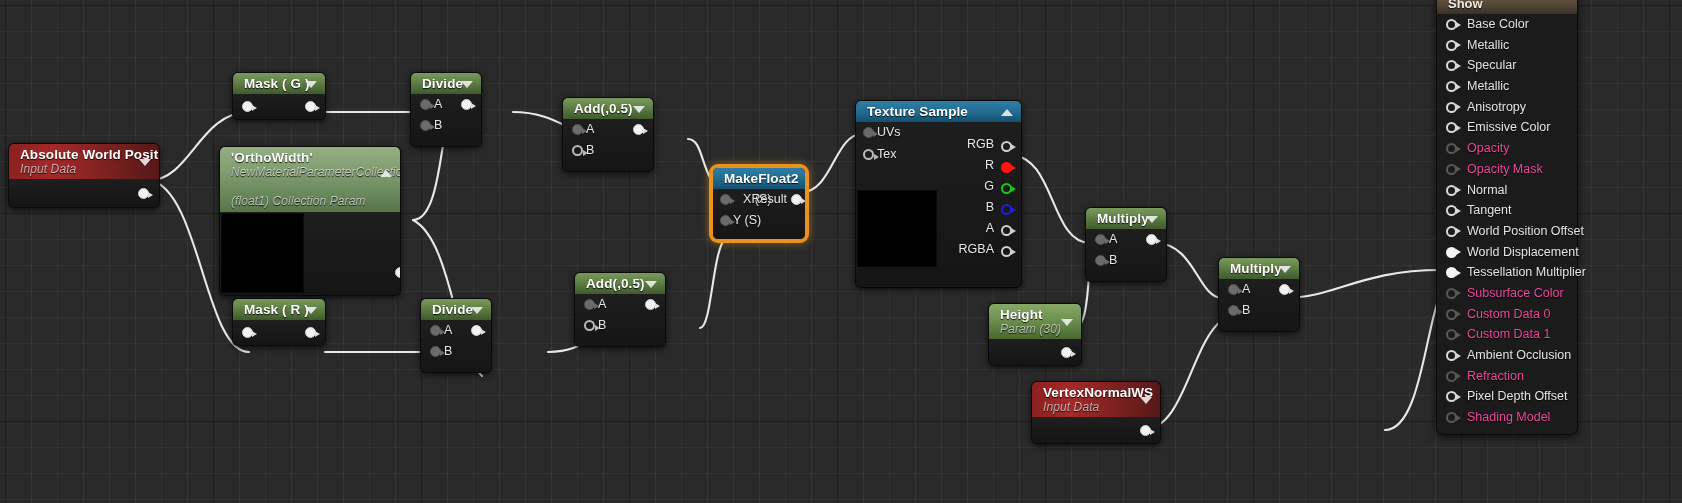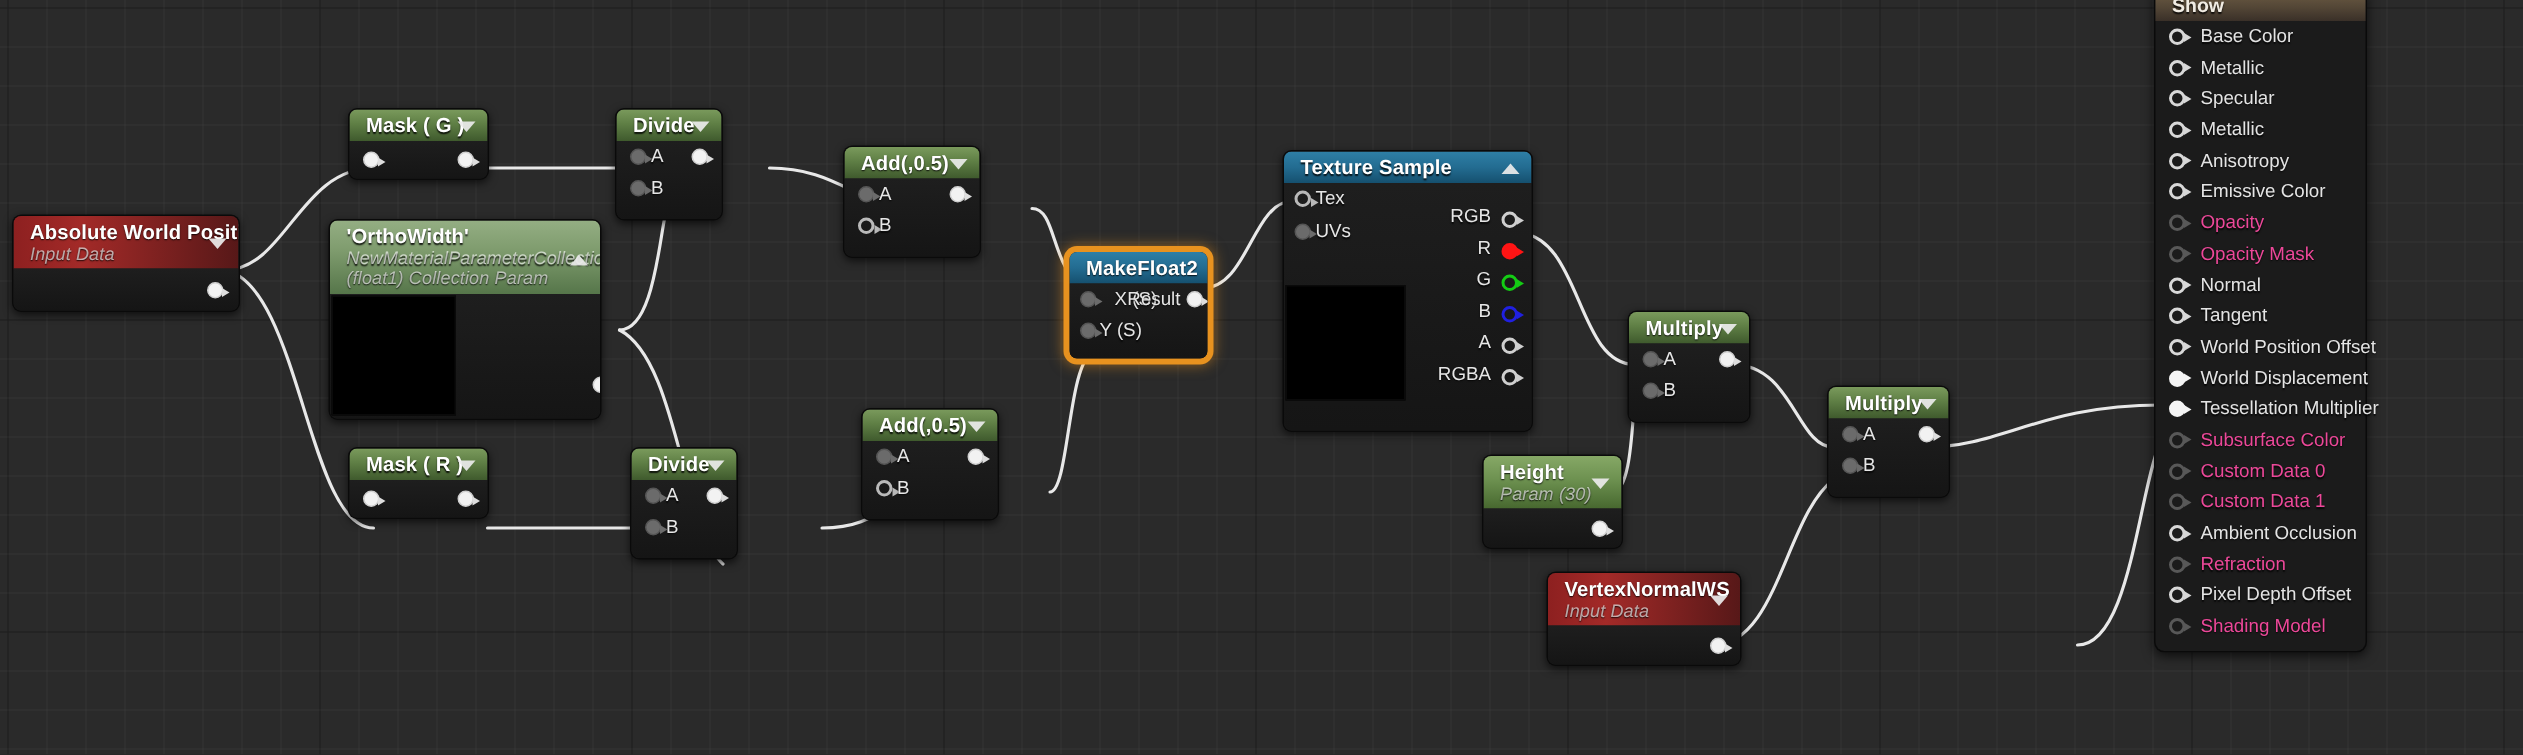--- a/index.html
+++ b/index.html
@@ -280,21 +280,21 @@
       <span class="pin filled" style="right:10px; top:9px;">
           <i class="nub"></i>
         </span>
     </div>
   </div>
 
   <div class="node" style="left:219px; top:146px; width:180px;">
     <div class="node-head h-collect" style="padding-bottom:4px;">
       <span>'OrthoWidth'</span>
       <span class="sub">NewMaterialParameterCollection</span>
-      <span class="sub" style="margin-top:0;font-style:italic;">(float1) Collection Param</span>
+      <span class="sub" style="margin-top:16px;font-style:italic;">(float1) Collection Param</span>
       <span class="caret up" style="top:26px;"></span>
     </div>
     <div class="node-body" style="height:83px;">
       <span class="thumb" style="left:1px; top:1px; width:81px; height:78px;"></span>
       <span class="pin filled" style="right:-6px; top:55px;"></span>
     </div>
   </div>
 
   <div class="node" style="left:232px; top:72px; width:92px;">
     <div class="node-head h-green">
@@ -447,30 +447,30 @@
   </div>
 
   <div class="node" style="left:855px; top:100px; width:165px;">
     <div class="node-head h-blue">
       <span>Texture Sample</span>
       <span class="caret up"></span>
     </div>
     <div class="node-body" style="height:165px;">
 
       <div class="pinrow" style="height:22px;">
+        <span class="pin dim" style="left:7px; top:5px;">
+            <i class="nub"></i>
+          </span>
+        <span class="plabel l" style="left:21px;">UVs</span>
+      </div>
+      <div class="pinrow" style="height:22px;">
         <span class="pin hollow" style="left:7px; top:5px;">
             <i class="nub"></i>
           </span>
         <span class="plabel l" style="left:21px;">Tex</span>
-      </div>
-      <div class="pinrow" style="height:22px;">
-        <span class="pin dim" style="left:7px; top:5px;">
-            <i class="nub"></i>
-          </span>
-        <span class="plabel l" style="left:21px;">UVs</span>
       </div>
       <span class="thumb" style="left:1px; top:68px; width:78px; height:75px;"></span>
 
       <div class="ts-out" style="top:19px;">
         <span class="lbl">RGB</span>
         <span class="dot">
             <i class="nub"></i>
           </span>
       </div>
       <div class="ts-out" style="top:40px;">

